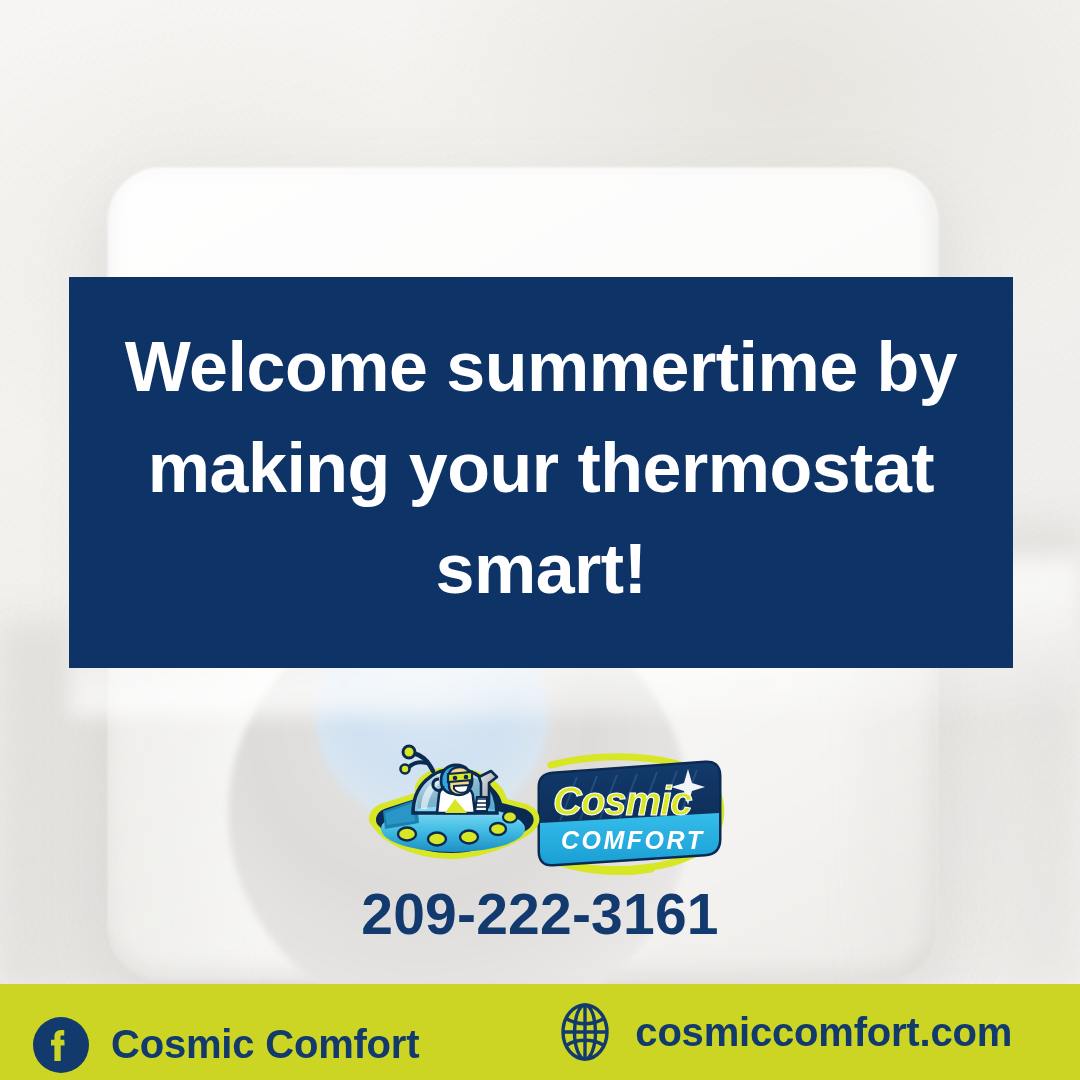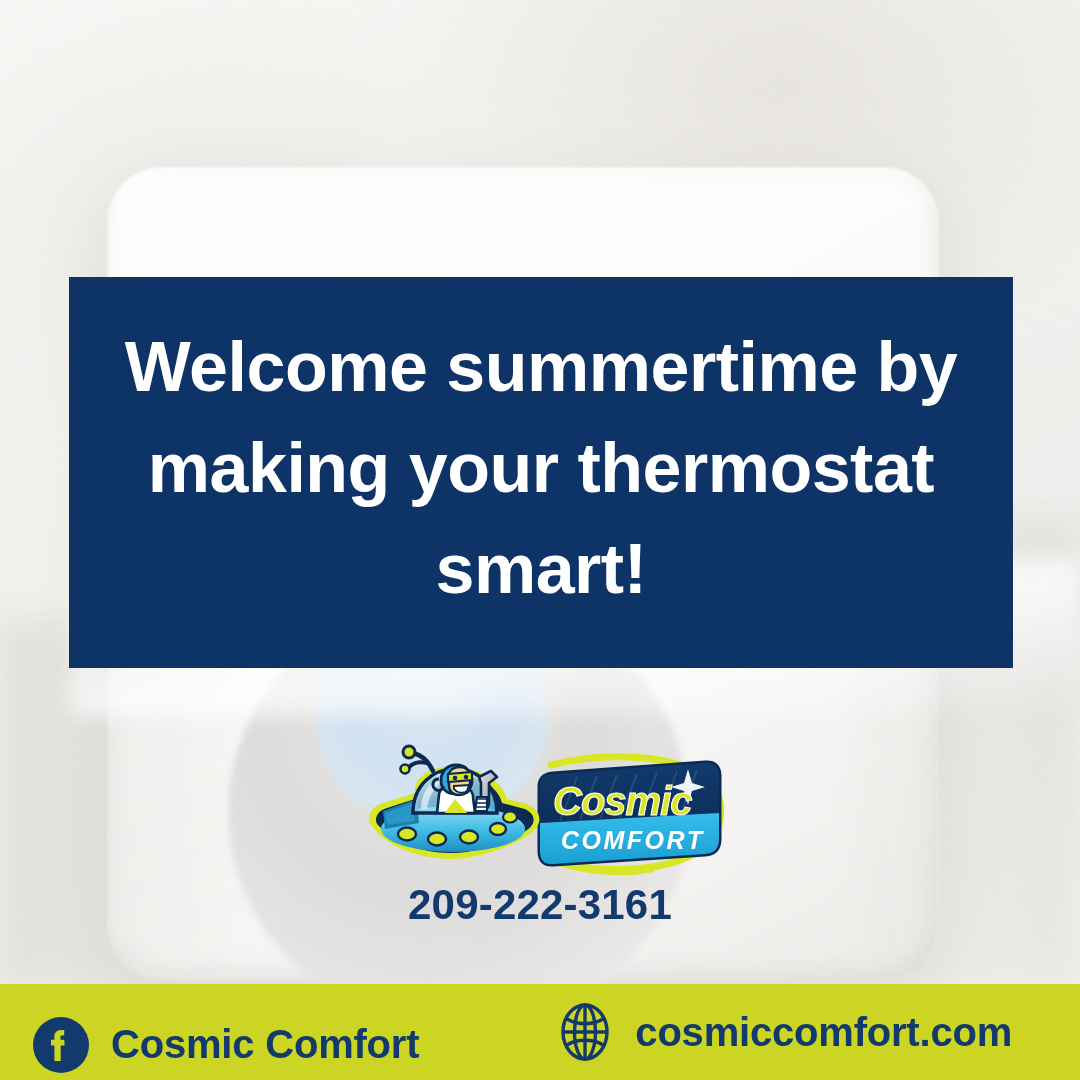--- a/index.html
+++ b/index.html
@@ -139,21 +139,21 @@
   
   .phone {
     position: absolute;
     left: 0;
     top: 881px;
     width: 1080px;
     text-align: center;
     color: #133a6e;
     font-family: "Liberation Sans", sans-serif;
     font-weight: 700;
-    font-size: 42px;
+    font-size: 57px;
     letter-spacing: 0.2px;
   }
 
   
   .footer {
     position: absolute;
     left: 0;
     bottom: 0;
     width: 1080px;
     height: 96px;

